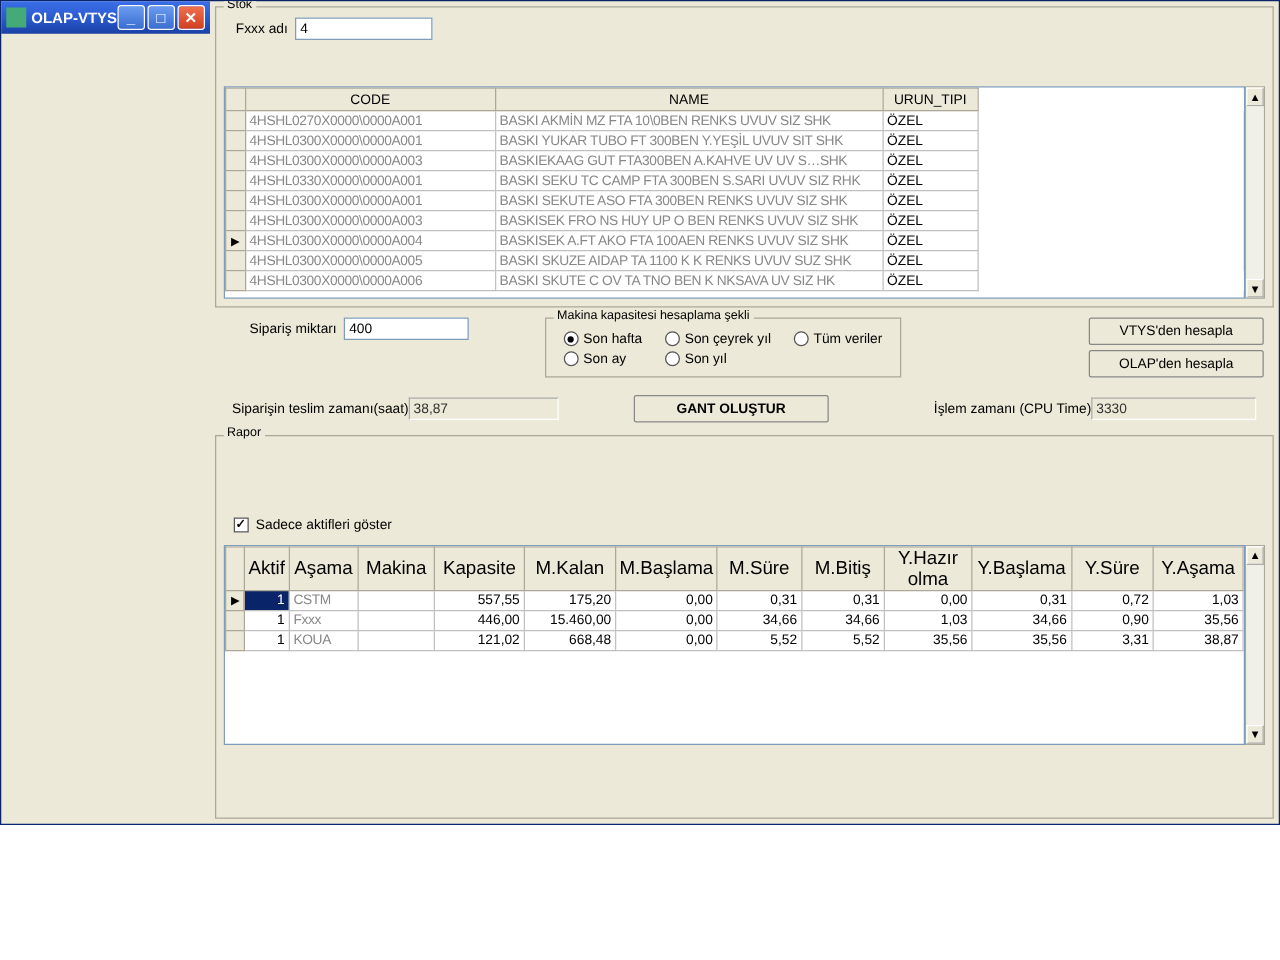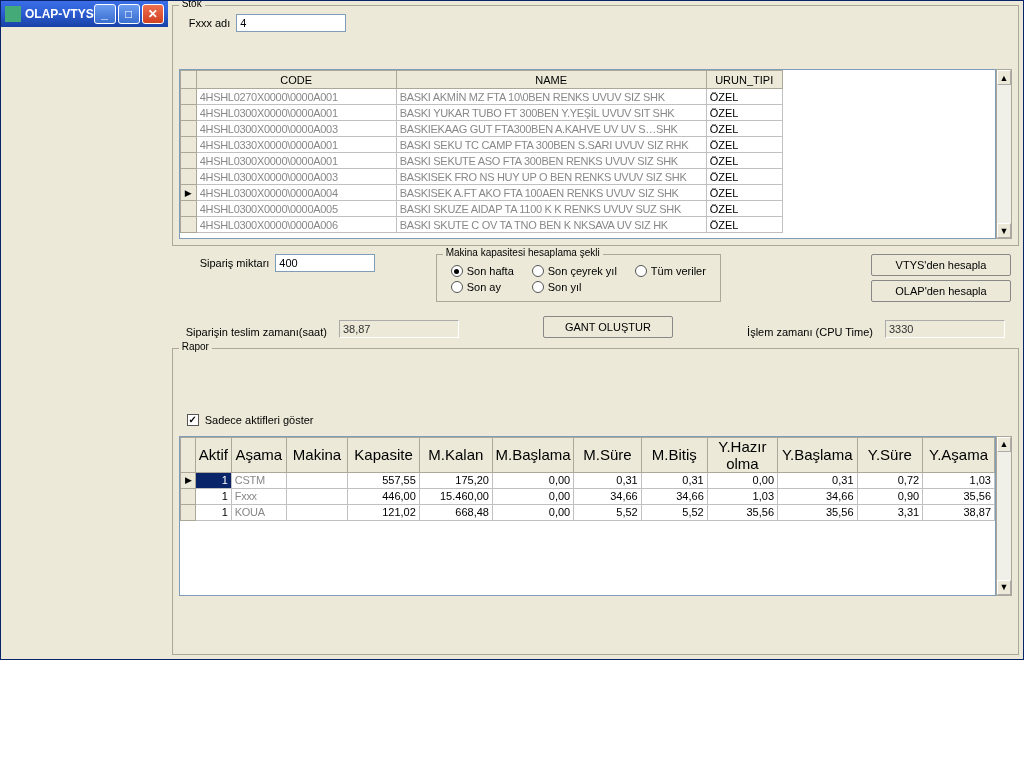--- a/index.html
+++ b/index.html
@@ -31,21 +31,21 @@
 .vscroll .track { flex:1; background:#f0f0e8; }
 
 .mid-row { display:flex; align-items:flex-start; gap:16px; padding:4px 8px; }
 .radios { display:grid; grid-template-columns:auto auto auto; gap:4px 18px; }
 .radio-item { display:flex; align-items:center; gap:4px; font-size:11px; }
 .radio-dot { width:12px; height:12px; border-radius:50%; border:1px solid #555; background:#fff; display:inline-flex; align-items:center; justify-content:center; }
 .radio-dot.sel::after { content:''; width:5px; height:5px; background:#000; border-radius:50%; }
 .btn { background:#ece9d8; border:1px solid #888; border-radius:2px; height:22px; padding:0 14px; font-family:inherit; font-size:11px; display:inline-flex; align-items:center; justify-content:center; cursor:pointer; }
 .btn-stack { display:flex; flex-direction:column; gap:4px; width:140px; }
 
-.mid-row2 { display:flex; align-items:flex-end; gap:12px; padding:6px 14px; }
+.mid-row2 { display:flex; align-items:center; padding:6px 14px; }
 .spacer { flex:1; }
 
 .rapor-grid { background:#fff; border:1px solid #7f9db9; height:160px; overflow:hidden; }
 .rapor-grid table { border-collapse:collapse; width:100%; }
 .rapor-grid th { background:#ece9d8; border:1px solid #aca899; font-weight:normal; height:18px; font-size:15px; }
 .rapor-grid td { border:1px solid #c0c0c0; height:16px; padding:0 3px; font-size:11px; text-align:right; }
 .rapor-grid td.left { text-align:left; }
 .rapor-grid .rowhdr { width:16px; background:#ece9d8; border:1px solid #aca899; font-size:9px; }
 .sel-cell { background:#0a246a; color:#fff; }
 .checkbox { width:12px; height:12px; border:1px solid #555; background:#fff; display:inline-flex; align-items:center; justify-content:center; font-size:10px; line-height:1; }
@@ -202,24 +202,24 @@
       <div class="btn-stack">
         <button class="btn">VTYS'den hesapla</button>
         <button class="btn">OLAP'den hesapla</button>
       </div>
     </div>
 
     <div class="mid-row2">
       <span>Siparişin teslim zamanı(saat)</span>
       <span class="readonly" style="width:120px;">38,87</span>
       <span style="width:60px;"></span>
-      <button class="btn" style="width:130px;">GANT OLUŞTUR</button>
+      <button class="btn" style="width:156px;font-weight:bold;">GANT OLUŞTUR</button>
       <div class="spacer"></div>
       <span>İşlem zamanı (CPU Time)</span>
-      <span class="readonly" style="width:120px;">3330</span>
+      <span class="readonly" style="width:132px;">3330</span>
     </div>
 
     <div class="groupbox" style="flex:1; display:flex; flex-direction:column;justify-content:center;">
       <div class="legend">Rapor</div>
       <div class="row-flex" style="padding:4px 8px;">
         <span class="checkbox checked"></span>
         <span>Sadece aktifleri göster</span>
       </div>
       <div class="grid-wrap" style="margin-top:6px;">
         <div class="rapor-grid" style="flex:1;">

